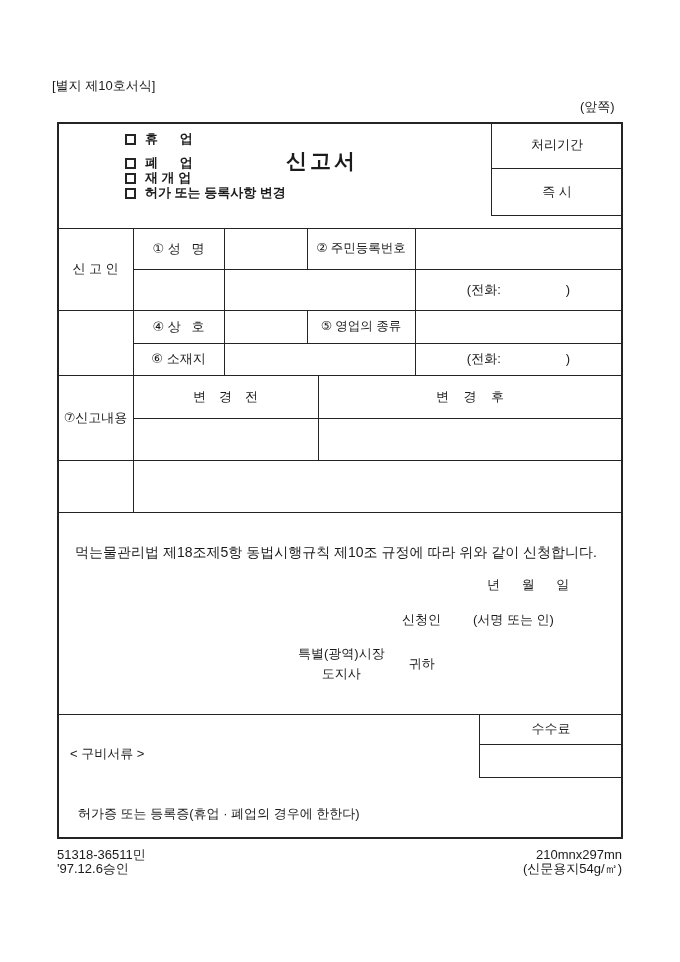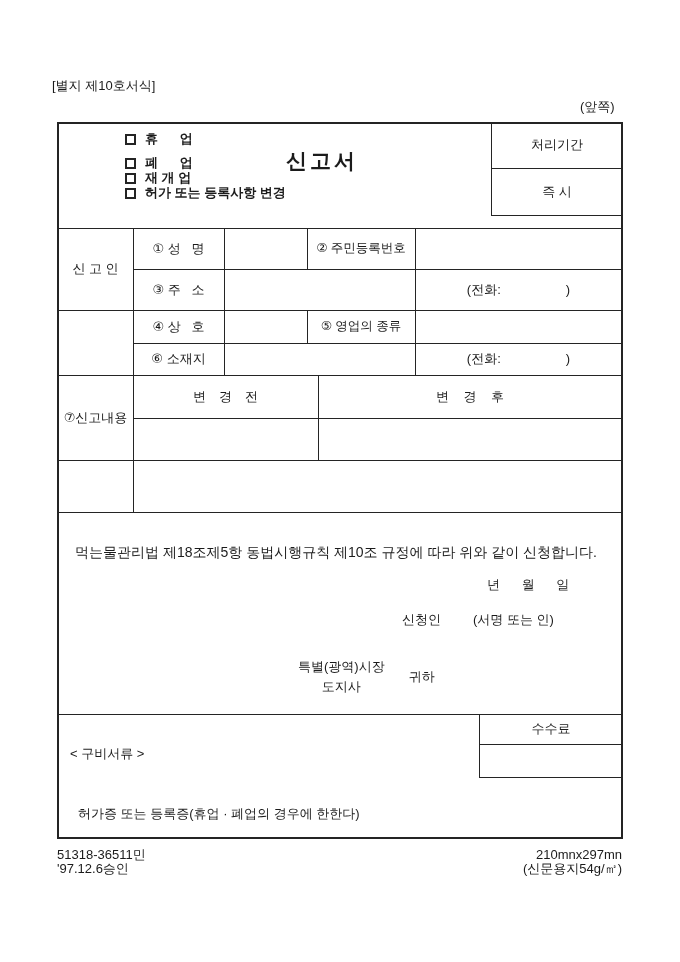--- a/index.html
+++ b/index.html
@@ -58,21 +58,20 @@
   <div class="title" style="left:286px;top:147px;">신고서</div>
 
   <div class="cell" style="left:492px;top:123px;width:130px;height:44px;">처리기간</div>
   <div class="cell" style="left:492px;top:169px;width:130px;height:45px;">즉 시</div>
 
   <div class="cell" style="left:58px;top:229px;width:75px;height:80px;">신 고 인</div>
   <div class="cell" style="left:134px;top:229px;width:89px;height:39px;">① 성   명</div>
   <div class="cell" style="left:225px;top:229px;width:81px;height:39px;"></div>
   <div class="cell" style="left:308px;top:229px;width:106px;height:39px;font-size:12.5px;">② 주민등록번호</div>
   <div class="cell" style="left:416px;top:229px;width:205px;height:39px;"></div>
-  <div class="cell" style="left:134px;top:270px;width:89px;height:39px;">③ 주   소</div>
   <div class="cell" style="left:225px;top:270px;width:189px;height:39px;"></div>
   <div class="cell" style="left:416px;top:270px;width:205px;height:39px;">(전화:                  )</div>
 
   <div class="cell" style="left:134px;top:311px;width:89px;height:31px;">④ 상   호</div>
   <div class="cell" style="left:225px;top:311px;width:81px;height:31px;"></div>
   <div class="cell" style="left:308px;top:311px;width:106px;height:31px;font-size:12.5px;">⑤ 영업의 종류</div>
   <div class="cell" style="left:416px;top:311px;width:205px;height:31px;"></div>
   <div class="cell" style="left:134px;top:344px;width:89px;height:30px;">⑥ 소재지</div>
   <div class="cell" style="left:225px;top:344px;width:189px;height:30px;"></div>
   <div class="cell" style="left:416px;top:344px;width:205px;height:30px;">(전화:                  )</div>
@@ -84,21 +83,21 @@
   <div class="cell" style="left:319px;top:419px;width:302px;height:40px;"></div>
 
   <div class="cell" style="left:134px;top:461px;width:487px;height:50px;"></div>
 
   <div class="txt" style="left:75px;top:537px;font-size:14px;margin-top:7px;">먹는물관리법 제18조제5항 동법시행규칙 제10조 규정에 따라 위와 같이 신청합니다.</div>
   <div class="txt" style="left:487px;top:577px;">년      월      일</div>
   <div class="flexrow" style="left:402px;top:611px;gap:32px;">
     <span>신청인</span>
     <span>(서명 또는 인)</span>
   </div>
-  <div class="flexrow" style="left:298px;top:644px;gap:24px;margin-top:13px;">
+  <div class="flexrow" style="left:298px;top:644px;gap:24px;">
     <span class="stack">
       <span>특별(광역)시장</span>
       <span>도지사</span>
     </span>
     <span>귀하</span>
   </div>
 
   <div class="cell" style="left:480px;top:715px;width:142px;height:28px;">수수료</div>
   <div class="txt" style="left:70px;top:746px;">&lt; 구비서류 &gt;</div>
   <div class="txt" style="left:78px;top:806px;">허가증 또는 등록증(휴업 · 폐업의 경우에 한한다)</div>

